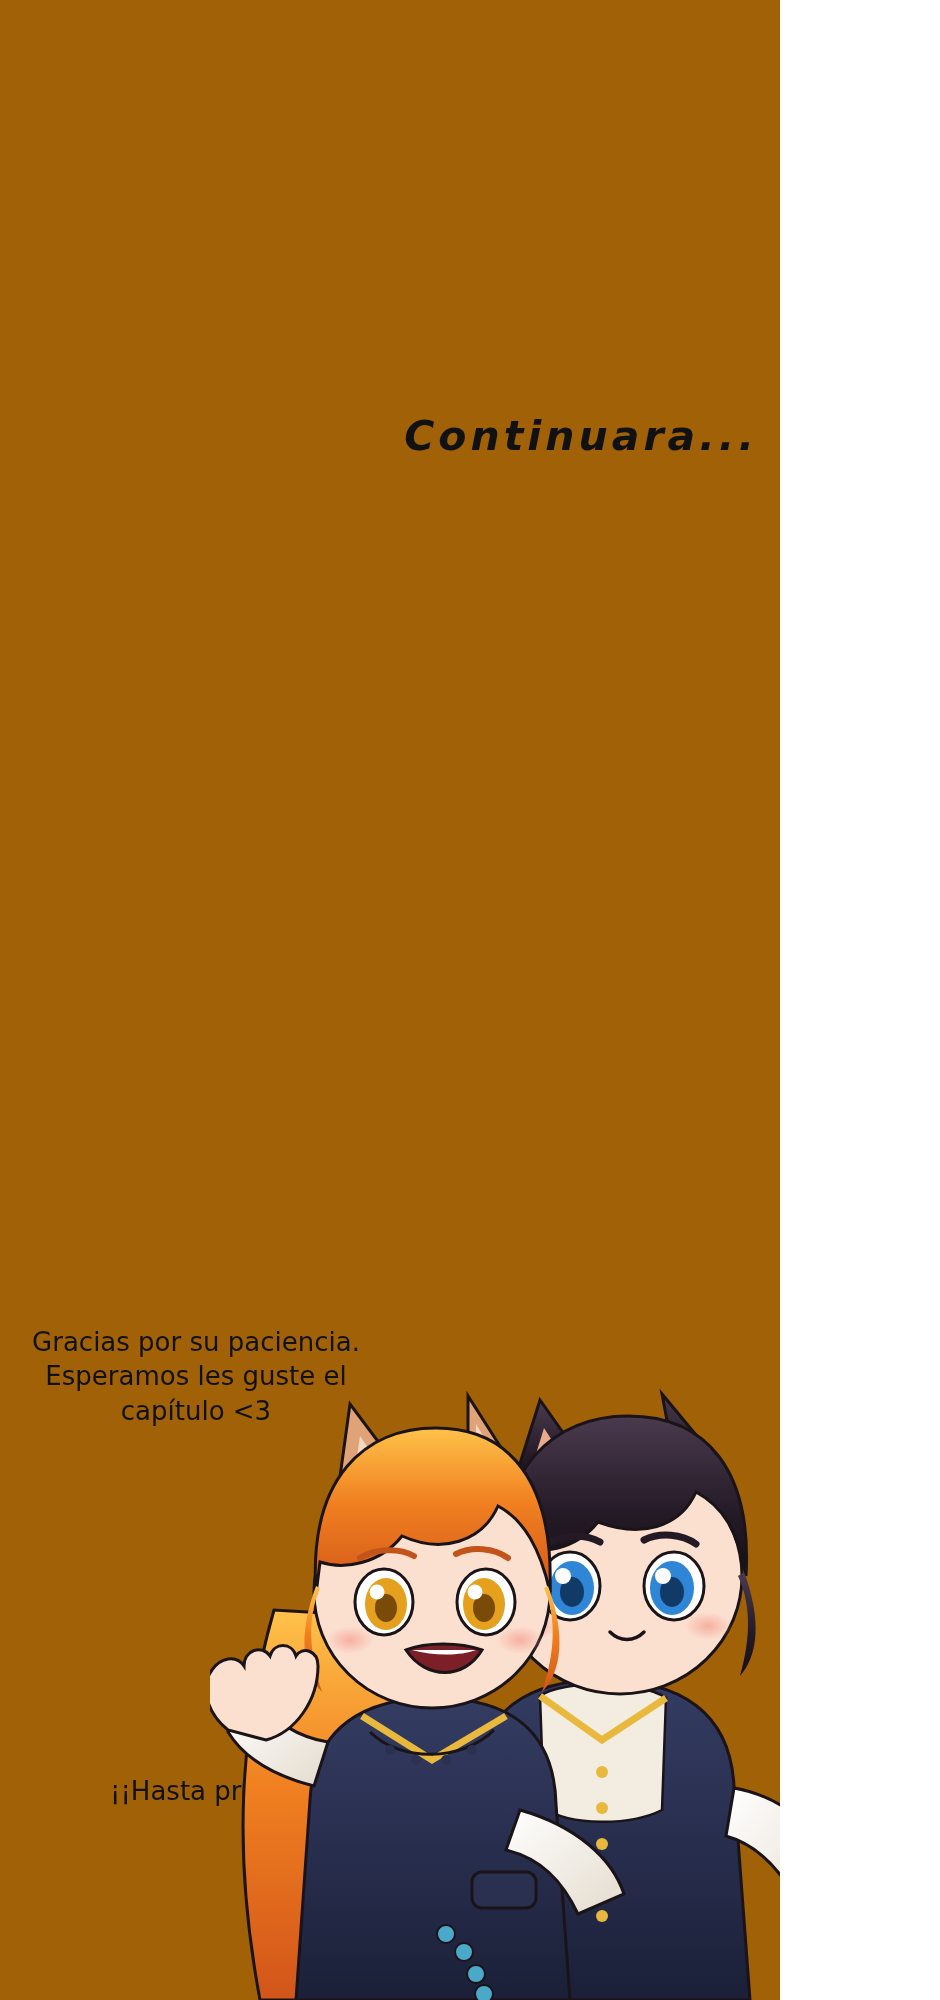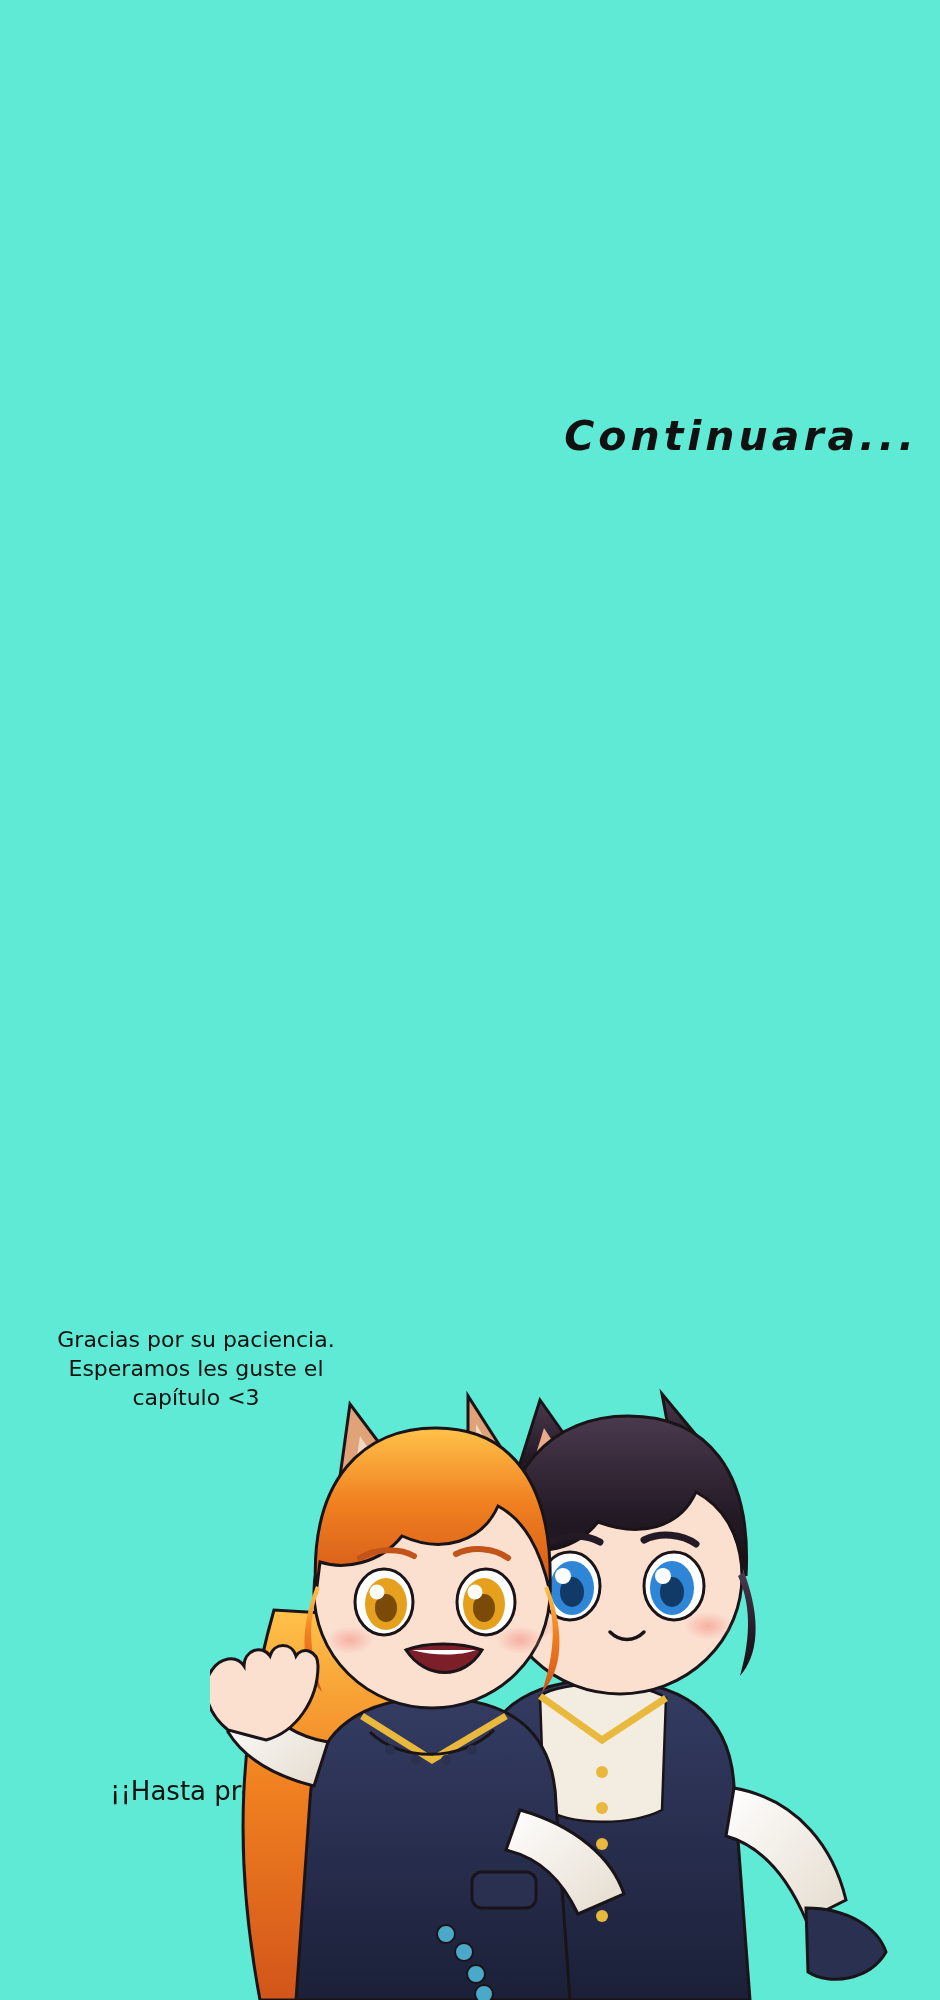--- a/index.html
+++ b/index.html
@@ -5,23 +5,23 @@
   html, body {
     margin: 0;
     padding: 0;
     background: #ffffff;
   }
   body {
     font-family: "DejaVu Sans", sans-serif;
   }
   #page {
     position: relative;
-    width: 940px;
+    width: 780px;
     height: 2000px;
-    background: #5eead4;
+    background: #a16207;
     overflow: hidden;
   }
 
   
   .continuara {
     position: absolute;
     right: 22px;
     top: 412px;
     font-family: "DejaVu Sans", sans-serif;
     font-style: italic;
@@ -32,21 +32,21 @@
     white-space: nowrap;
   }
 
   .thanks-note {
     position: absolute;
     left: 26px;
     top: 1325px;
     width: 340px;
     text-align: center;
     font-family: "DejaVu Sans", sans-serif;
-    font-size: 22px;
+    font-size: 26px;
     line-height: 1.32;
     color: #111111;
   }
 
   .soon-note {
     position: absolute;
     left: 110px;
     top: 1776px;
     font-family: "DejaVu Sans", sans-serif;
     font-size: 26px;

